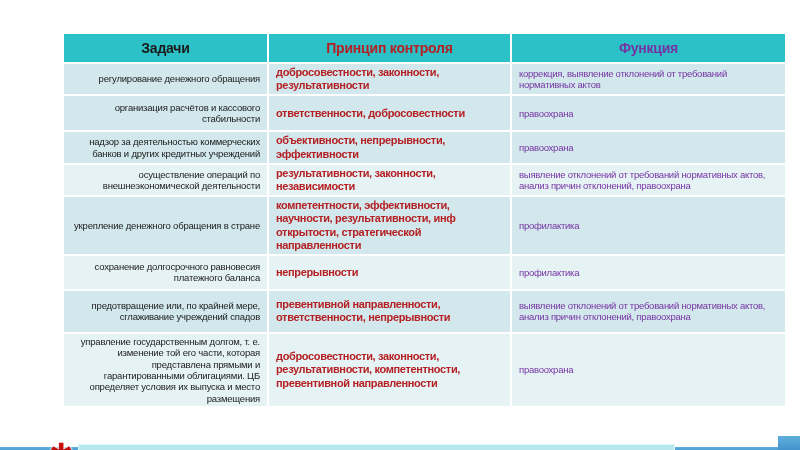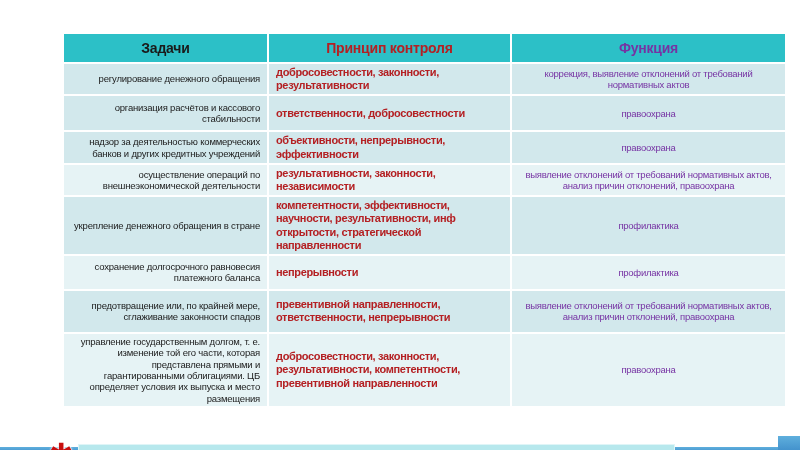--- a/index.html
+++ b/index.html
@@ -38,21 +38,21 @@
   td.col-task{
     color:var(--task-color,#1a1a1a);
     font-size:9.5px;font-weight:500;letter-spacing:-0.2px;text-align:right;
   }
   td.col-principle{
     color:var(--principle-color,#b42023);
     font-size:11px;font-weight:700;letter-spacing:-0.35px;text-align:left;
   }
   td.col-function{
     color:var(--function-color,#7633a3);
-    font-size:9.5px;font-weight:500;letter-spacing:-0.25px;text-align:center;
+    font-size:9.5px;font-weight:500;letter-spacing:-0.25px;text-align:left;
   }
   
   tbody tr:nth-child(1)  td{height:25px;}
   tbody tr:nth-child(2)  td{height:30px;}
   tbody tr:nth-child(3)  td{height:21px;}
   tbody tr:nth-child(4)  td{height:22px;}
   tbody tr:nth-child(5)  td{height:28px;}
   tbody tr:nth-child(6)  td{height:29px;}
   tbody tr:nth-child(7)  td{height:37px;}
   tbody tr:nth-child(8)  td{height:31px;}
@@ -128,21 +128,21 @@
           <td class="col-task">укрепление денежного обращения в стране</td>
           <td class="col-principle">компетентности, эффективности, научности, результативности, инф открытости, стратегической направленности</td>
           <td class="col-function">профилактика</td>
         </tr>
         <tr class="even">
           <td class="col-task">сохранение долгосрочного равновесия платежного баланса</td>
           <td class="col-principle">непрерывности</td>
           <td class="col-function">профилактика</td>
         </tr>
         <tr class="odd">
-          <td class="col-task">предотвращение или, по крайней мере, сглаживание законности спадов</td>
+          <td class="col-task">предотвращение или, по крайней мере, сглаживание учреждений спадов</td>
           <td class="col-principle">превентивной направленности, ответственности, непрерывности</td>
           <td class="col-function">выявление отклонений от требований нормативных актов, анализ причин отклонений, правоохрана</td>
         </tr>
         <tr class="even">
           <td class="col-task">управление государственным долгом, т. е. изменение той его части, которая представлена прямыми и гарантированными облигациями. ЦБ определяет условия их выпуска и место размещения</td>
           <td class="col-principle">добросовестности, законности, результативности, компетентности, превентивной направленности</td>
           <td class="col-function">правоохрана</td>
         </tr>
       </tbody>
   </table>

